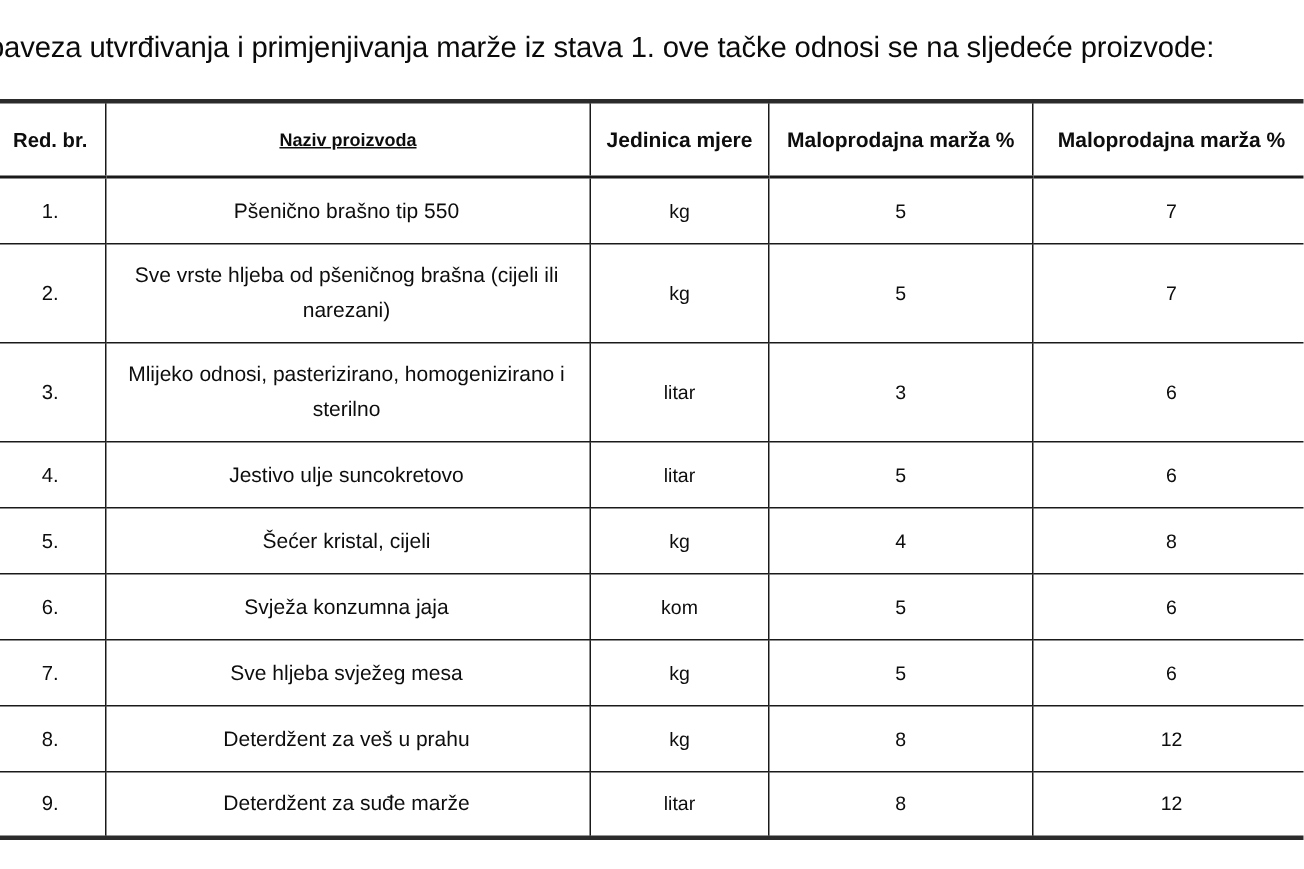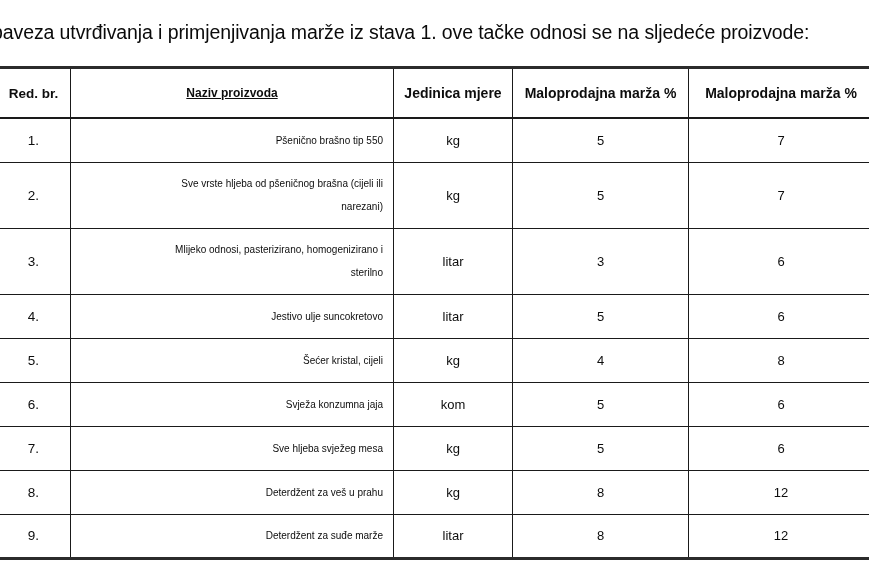--- a/index.html
+++ b/index.html
@@ -71,24 +71,24 @@
     height: 38px;
   }
   table.margins thead th.h-num   { font-size: 13.5px; }
   table.margins thead th.h-name  { font-size: 12px; text-decoration: underline; }
 
   table.margins td.cell-num {
     text-align: center;
     font-size: 13.5px;
   }
   table.margins td.cell-name {
-    text-align: right;
+    text-align: center;
     padding-left: 8px;
     padding-right: 10px;
-    font-size: 10px;
+    font-size: 14px;
     line-height: 23px;
     white-space: pre-line;
   }
   table.margins td.cell-unit,
   table.margins td.cell-whole,
   table.margins td.cell-retail {
     text-align: center;
     font-size: 13px;
   }
 

